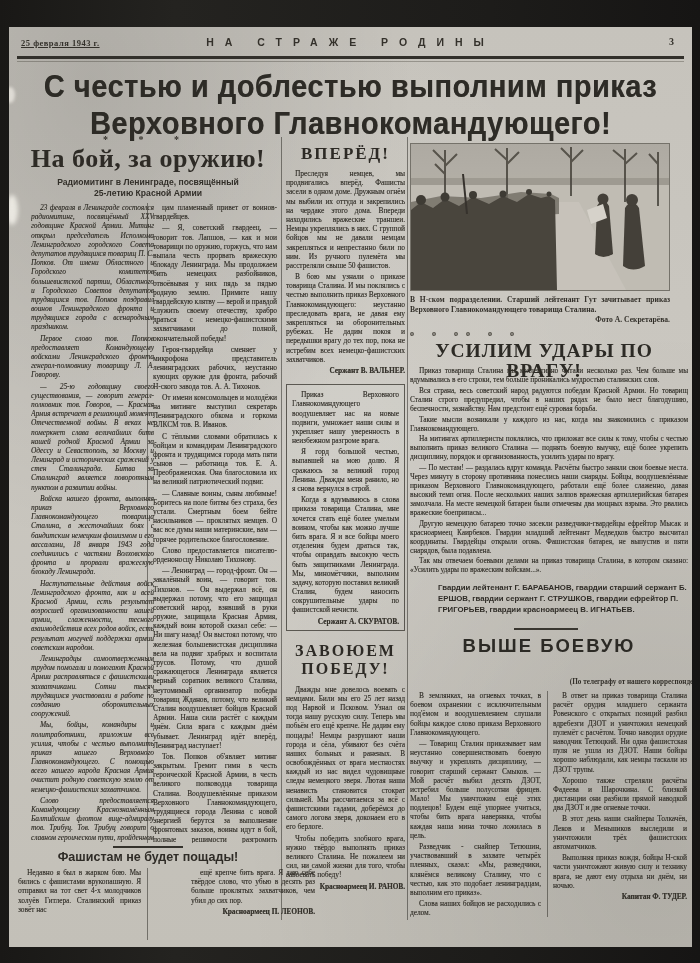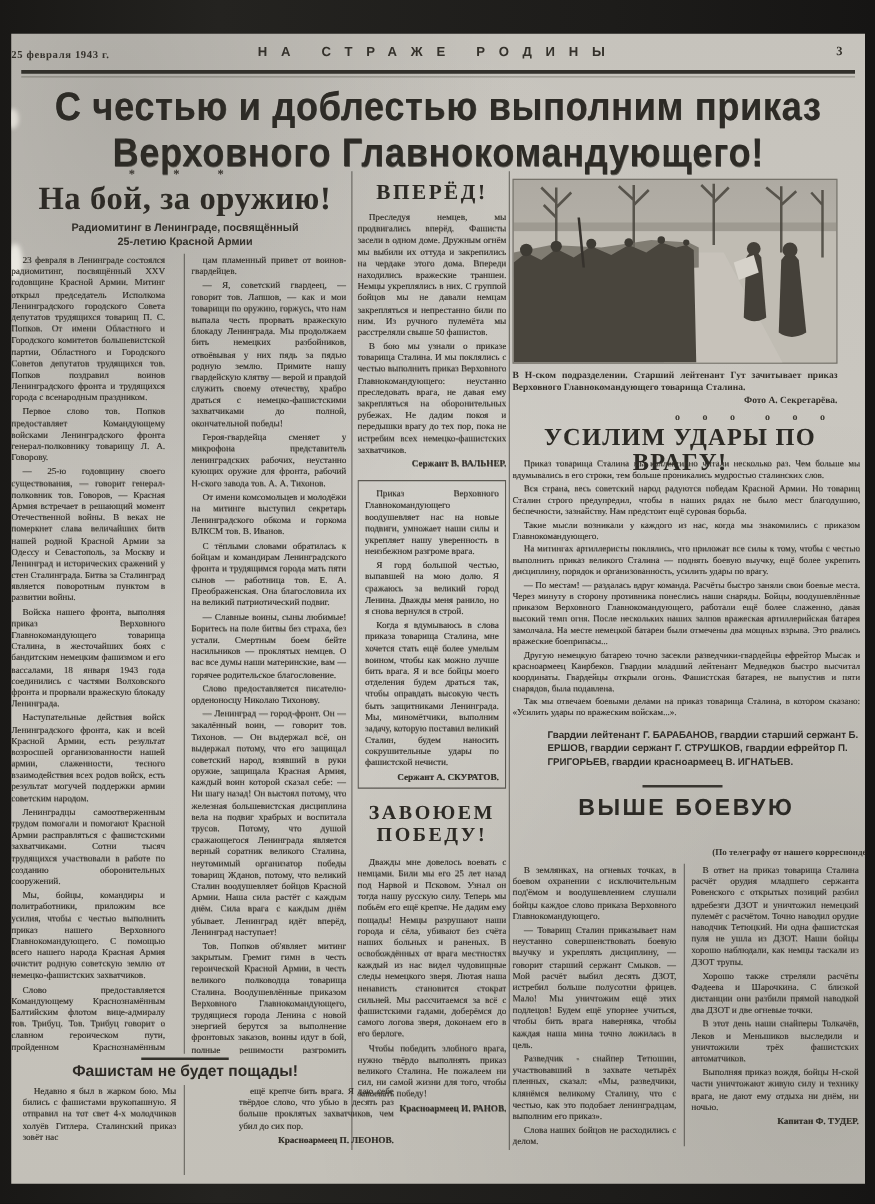--- a/index.html
+++ b/index.html
@@ -10,21 +10,21 @@
     background:
       radial-gradient(ellipse at 12% 6%, rgba(0,0,0,0.12), transparent 38%),
       radial-gradient(ellipse at 95% 90%, rgba(0,0,0,0.10), transparent 45%),
       radial-gradient(ellipse at 50% 45%, rgba(255,255,255,0.10), transparent 60%),
       linear-gradient(180deg,#c6c3bc,#cac7c0 40%,#c3c0b8);
     color:#34312b;overflow:hidden;}
   .blotch{position:absolute;left:-3px;top:168px;width:12px;height:30px;background:#e9e7e0;border-radius:50%;filter:blur(2px);}
   .blotch2{position:absolute;left:-4px;top:60px;width:10px;height:16px;background:#dedbd4;border-radius:50%;filter:blur(1.5px);}
 
   
-  .hdr-date{position:absolute;left:0;top:12px;font:bold 8.5px/1 "Liberation Serif",serif;letter-spacing:.5px;}
+  .hdr-date{position:absolute;left:12px;top:12px;font:bold 8.5px/1 "Liberation Serif",serif;letter-spacing:.5px;text-decoration:underline;}
   .hdr-title{position:absolute;left:120px;right:120px;top:10px;text-align:center;
     font:bold 10.5px/1 "Liberation Sans",sans-serif;letter-spacing:11px;}
   .hdr-page{position:absolute;right:18px;top:10px;font:bold 10px/1 "Liberation Serif",serif;}
   .hdr-rule{position:absolute;left:8px;right:8px;top:29px;height:2.5px;background:#32302b;}
   .hdr-rule2{position:absolute;left:8px;right:8px;top:34px;height:1px;background:rgba(60,57,50,.35);}
 
   .headline{position:absolute;left:10px;right:10px;top:40px;text-align:center;
     font:bold 29px/1.18 "Liberation Sans",sans-serif;color:#2d2b26;
     transform:scaleY(1.1);transform-origin:top;letter-spacing:.5px;
     text-shadow:.3px .3px .4px rgba(35,33,29,.6);}
@@ -39,21 +39,21 @@
   .para{margin:0 0 2px;text-indent:9px;text-align:justify;
     text-shadow:.2px .2px .3px rgba(40,38,33,.55);}
   .body-txt{font-size:7.3px;line-height:1.26;color:#36332c;overflow:hidden;}
   .sig{font-weight:bold;text-align:right;margin-top:1px;text-shadow:.2px .2px .3px rgba(40,38,33,.6);}
 
   
   .t-naboi{position:absolute;left:9px;width:260px;top:119px;text-align:center;
     font:bold 26px/1 "Liberation Serif",serif;letter-spacing:.5px;color:#2e2b26;}
   .rally-sub{position:absolute;left:9px;width:260px;top:150px;text-align:center;
     font:bold 8.6px/1.25 "Liberation Sans",sans-serif;color:#322f29;}
-  .rally-c1{position:absolute;left:0;top:176px;width:123px;height:640px;}
+  .rally-c1{position:absolute;left:22px;top:176px;width:123px;height:640px;font-style:italic;}
   .rally-c2{position:absolute;left:144px;top:176px;width:124px;height:640px;}
 
   
   .mercy-rule{position:absolute;left:104px;top:819px;width:70px;height:2px;background:#34322c;}
   .t-mercy{position:absolute;left:9px;width:260px;top:824px;text-align:center;
     font:bold 12.5px/1 "Liberation Sans",sans-serif;color:#2e2b26;}
   .mercy-c1{position:absolute;left:9px;top:841px;width:123px;height:72px;}
   .mercy-c2{position:absolute;left:144px;top:841px;width:124px;height:72px;margin-left:38px;}
 
   
@@ -62,22 +62,22 @@
   .boxed{border:1.2px solid rgba(52,49,43,.75);margin-top:9px;padding:5px 5px 4px;background:rgba(255,255,255,.04);}
   .t-box{font:bold italic 13px/1.3 "Liberation Serif",serif;text-align:center;margin:1px 0 5px;color:#2d2a25;}
   .t-zavoyuem{font:bold 16px/1.15 "Liberation Serif",serif;letter-spacing:2px;text-align:center;margin:11px 6px 6px;color:#2d2a25;}
 
   
   .photo{position:absolute;left:401px;top:116px;width:258px;height:146px;
     border:1px solid #75726a;box-shadow:inset 0 0 14px rgba(60,56,48,.45);background:#b7b4ac;}
   .caption{position:absolute;left:401px;top:268px;width:260px;
     font:bold 7.6px/1.3 "Liberation Serif",serif;text-align:justify;color:#33302a;}
   .credit{text-align:right;font-weight:bold;}
-  .circles{position:absolute;left:401px;top:303px;width:258px;display:flex;justify-content:flex-end;
-    font:bold 8px/1 "Liberation Serif",serif;letter-spacing:8px;color:#3a372f;gap:16px;}
+  .circles{position:absolute;left:401px;top:303px;width:258px;display:flex;justify-content:flex-start;
+    font:bold 8px/1 "Liberation Serif",serif;letter-spacing:8px;color:#3a372f;}
   .t-usilim{position:absolute;left:393px;width:284px;top:314px;text-align:center;
     font:bold 19.5px/1 "Liberation Serif",serif;letter-spacing:1px;color:#2c2a25;}
   .strikes-body{position:absolute;left:401px;top:340px;width:278px;height:214px;font-size:7.2px;line-height:1.24;}
   .strikes-sig{position:absolute;left:401px;top:556px;width:278px;
     font:bold 7.8px/1.4 "Liberation Sans",sans-serif;padding-left:28px;box-sizing:border-box;color:#2f2c27;}
   .strikes-rule{position:absolute;left:505px;top:601px;width:64px;height:1.5px;background:#393630;}
   .t-vyshe{position:absolute;left:401px;width:278px;top:609px;text-align:center;
     font:bold 18.5px/1.12 "Liberation Sans",sans-serif;letter-spacing:2px;color:#2c2a25;}
   .vyshe-sub{position:absolute;left:420px;width:278px;top:652px;text-align:right;
     font:bold 7.2px/1 "Liberation Serif",serif;}

